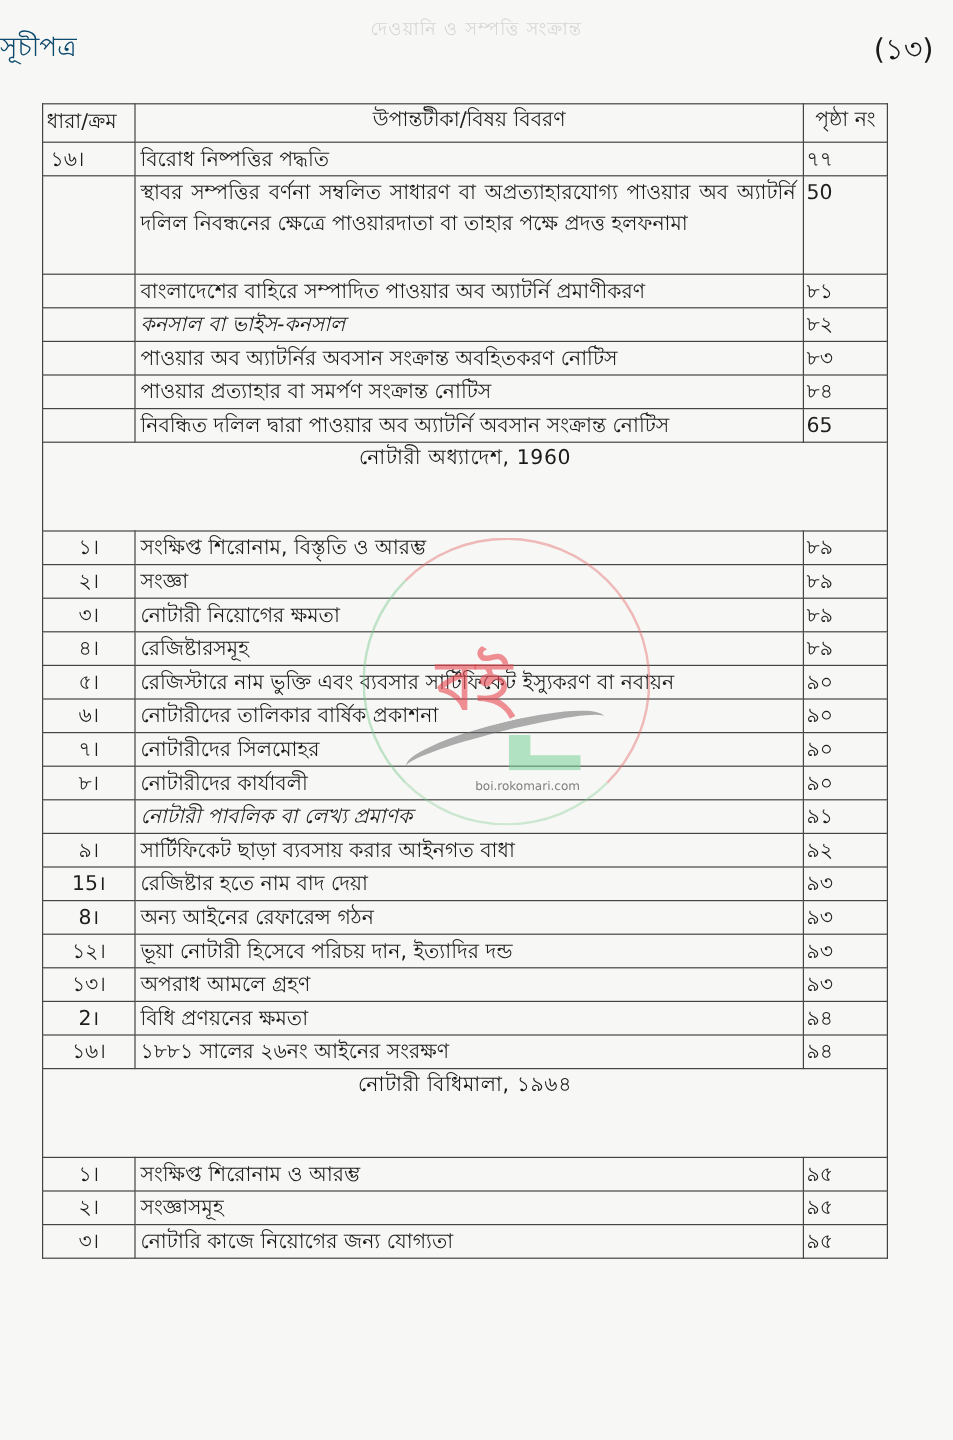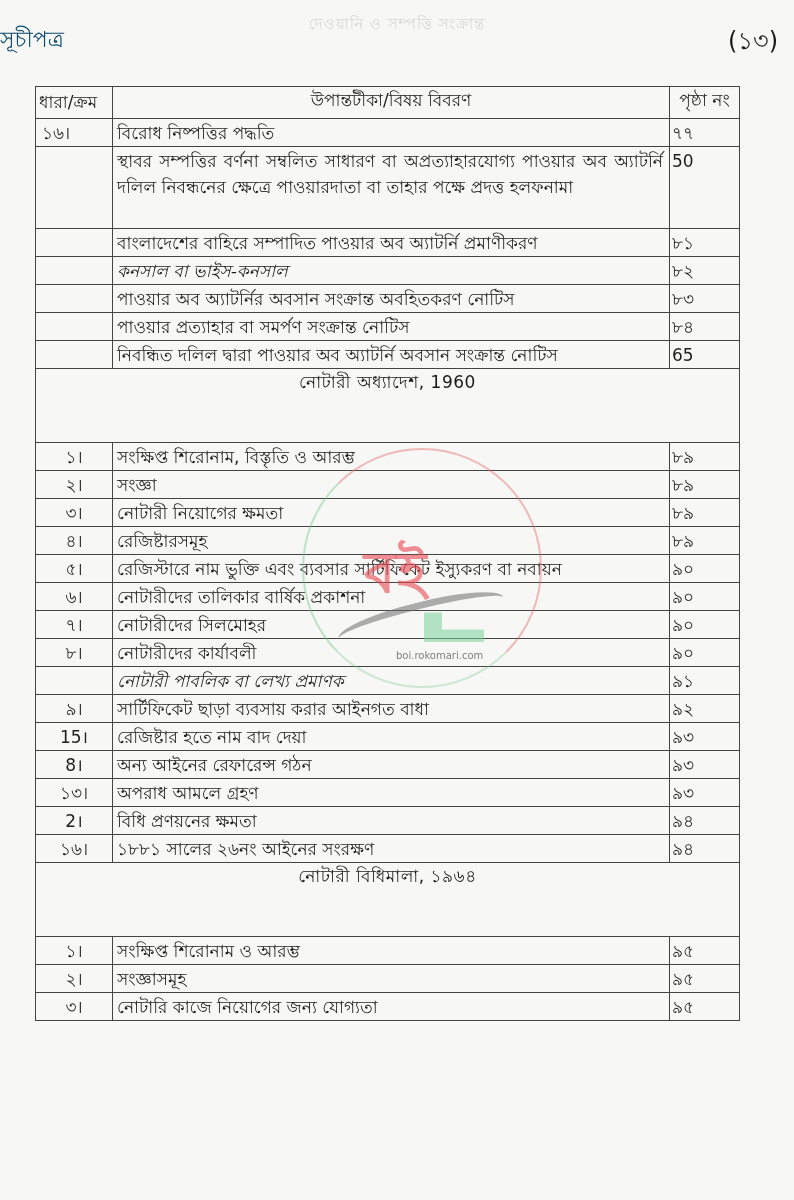--- a/index.html
+++ b/index.html
@@ -200,20 +200,25 @@
       <td class="sec">15।</td>
       <td class="desc">রেজিষ্টার হতে নাম বাদ দেয়া</td>
       <td class="page">৯৩</td>
     </tr>
     <tr class="r">
       <td class="sec">8।</td>
       <td class="desc">অন্য আইনের রেফারেন্স গঠন</td>
       <td class="page">৯৩</td>
     </tr>
     <tr class="r">
+      <td class="sec">১২।</td>
+      <td class="desc">ভূয়া নোটারী হিসেবে পরিচয় দান, ইত্যাদির দন্ড</td>
+      <td class="page">৯৩</td>
+    </tr>
+    <tr class="r">
       <td class="sec">১৩।</td>
       <td class="desc">অপরাধ আমলে গ্রহণ</td>
       <td class="page">৯৩</td>
     </tr>
     <tr class="r">
       <td class="sec">2।</td>
       <td class="desc">বিধি প্রণয়নের ক্ষমতা</td>
       <td class="page">৯৪</td>
     </tr>
     <tr class="r">

